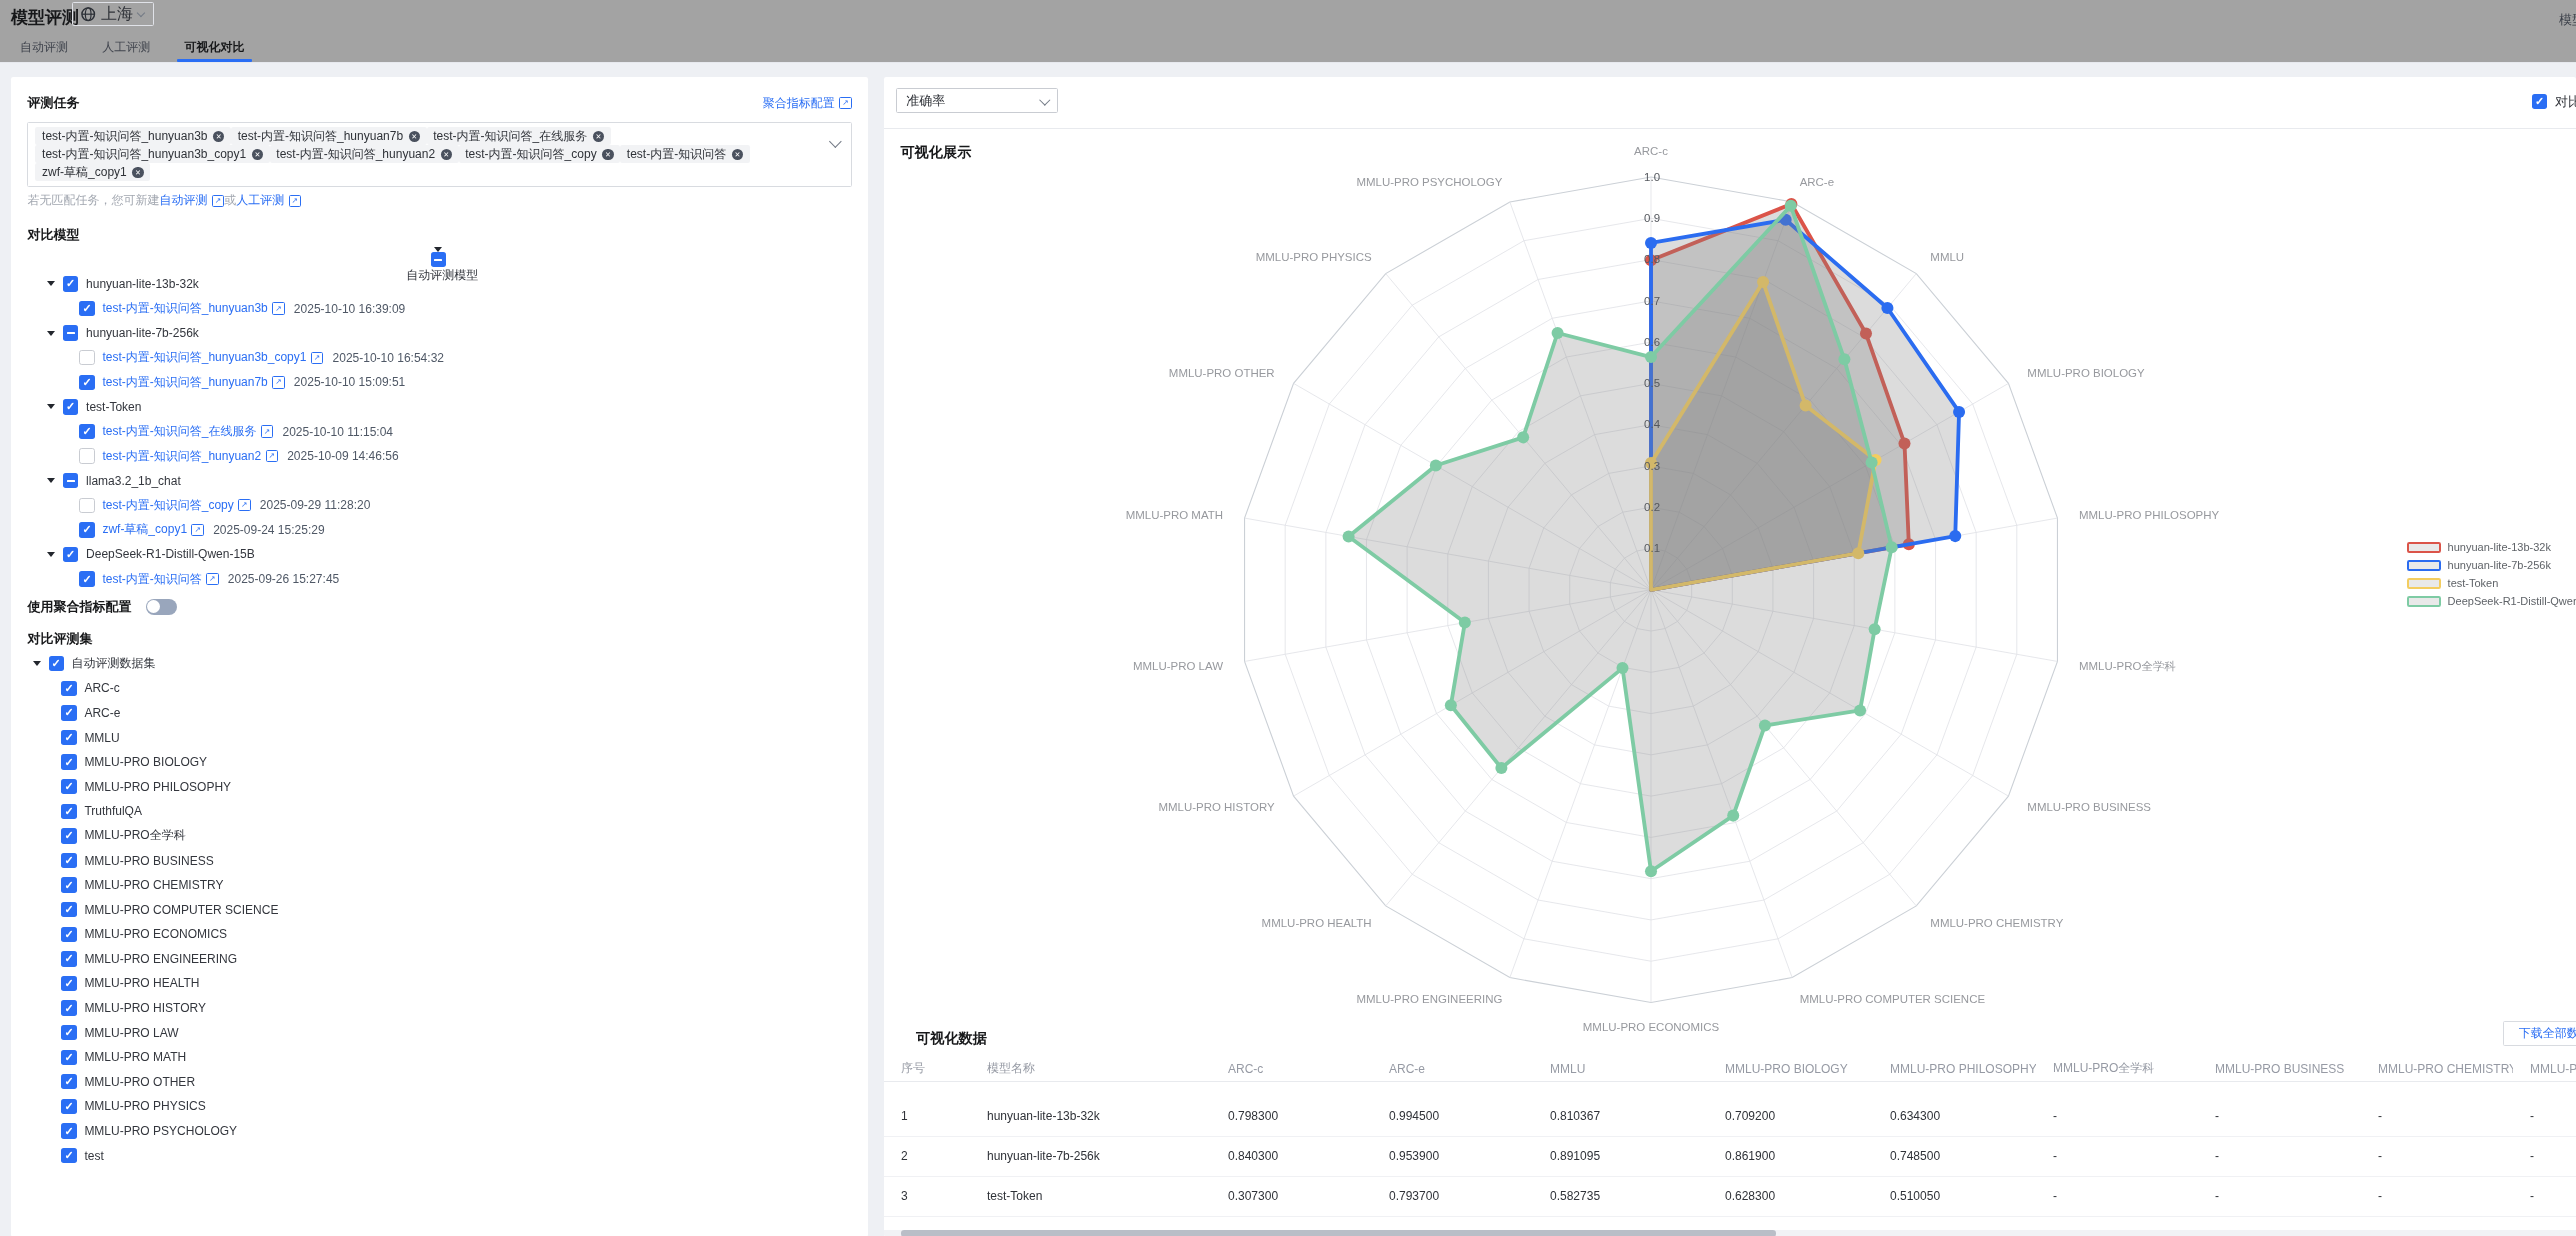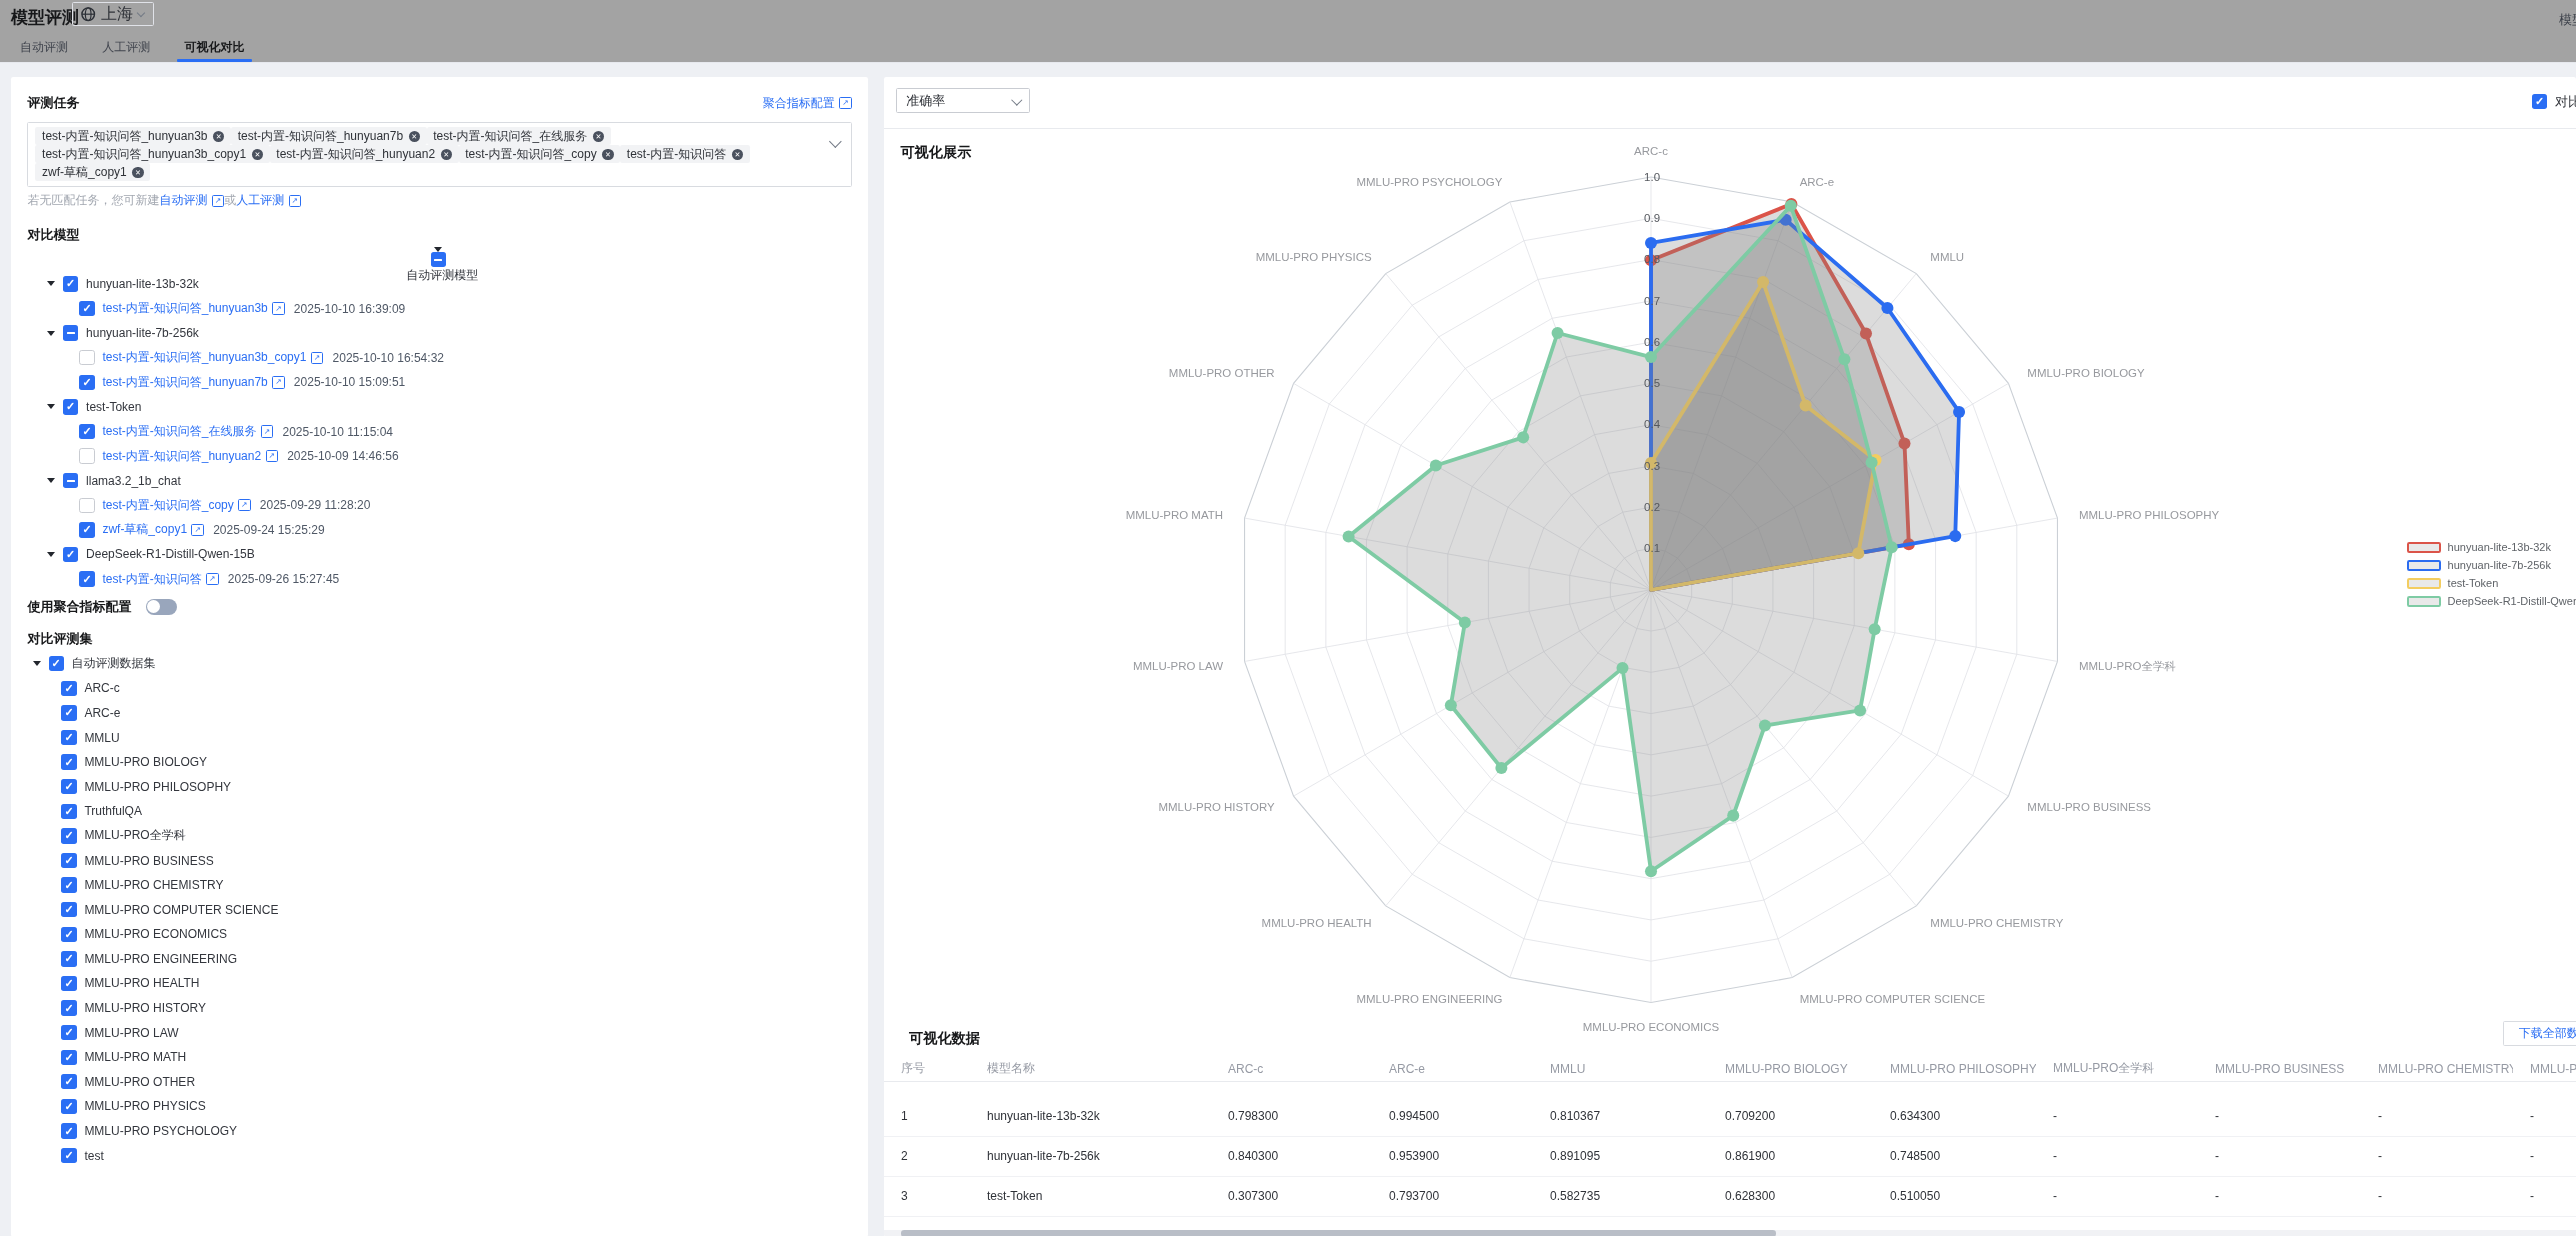--- a/index.html
+++ b/index.html
@@ -41,26 +41,26 @@
   .cb.indeterminate{background:#2a6ef4}
   .cb .bar{width:8.2px;height:2.2px;background:#fff;border-radius:0.5px}
   .tlabel{color:#33363d}
   .tlink{color:#2a6ef4;text-decoration:none;cursor:pointer}
   .time{color:#4f5866;margin-left:9.3px}
   .toggle-row{margin-top:6.6px;display:flex;align-items:center;gap:14.2px}
   .switch{width:31px;height:16.4px;border-radius:8.2px;background:#99a6bc;position:relative;cursor:pointer;flex:none}
   .switch .knob{position:absolute;left:1.6px;top:1.6px;width:13px;height:13px;border-radius:50%;background:#fff}
   .ds-sec{margin-top:14.2px}
   
-  .rselect{position:absolute;left:12px;top:11.5px;width:134px;height:24.6px;border:0.5px solid #c9ccd2;border-radius:1.6px;display:flex;align-items:center;padding:0 22px 0 9.3px;font-size:13px;color:#2f3238;box-sizing:border-box;cursor:pointer}
+  .rselect{position:absolute;left:12px;top:11.5px;width:162px;height:24.6px;border:0.5px solid #c9ccd2;border-radius:1.6px;display:flex;align-items:center;padding:0 22px 0 9.3px;font-size:13px;color:#2f3238;box-sizing:border-box;cursor:pointer}
   .rselect .chev{position:absolute;right:8.7px;top:7.1px;width:6.6px;height:6.6px;border-width:1.4px}
   .cmp{position:absolute;left:1648px;top:16px;display:flex;align-items:center;font-size:13px;color:#2f3238;white-space:nowrap}
   .divider{position:absolute;left:0;right:0;top:51px;height:0.5px;background:#e8eaee}
   .h-viz{position:absolute;left:16.4px;top:66px;font-size:14.2px;font-weight:bold;color:#17181a}
-  .h-data{position:absolute;left:25px;top:952px;font-size:14.2px;font-weight:bold;color:#17181a}
+  .h-data{position:absolute;left:32px;top:952px;font-size:14.2px;font-weight:bold;color:#17181a}
   #radar{position:absolute;left:0;top:0}
   .legend{position:absolute;left:1523px;top:464px;display:flex;flex-direction:column;gap:5.5px}
   .litem{display:flex;align-items:center;gap:7.1px;height:12.6px;cursor:pointer}
   .sw{width:29.5px;height:7.1px;border:2.2px solid;border-radius:2.2px;background:#e9e9e9;flex:none}
   .llabel{font-size:11px;color:#5f6368;white-space:nowrap}
   .dl-btn{position:absolute;left:1619px;top:944px;height:25px;padding:0 14.8px;background:#fff;border:0.5px solid #d8dbe0;border-radius:1.6px;color:#2a6ef4;font-size:12px;display:flex;align-items:center;white-space:nowrap;cursor:pointer}
   .tbl{position:absolute;left:0;top:980px;width:1793px;display:grid;grid-template-columns:86px 241px 161px 161px 175px 165px 163px 162px 163px 152px 164px;grid-auto-rows:40px}
   .th{height:25px;display:flex;align-items:center;padding-left:17px;color:#969aa4;font-size:12px;border-bottom:0.5px solid #e8eaee;box-sizing:border-box;white-space:nowrap;overflow:hidden}
   .td{display:flex;align-items:center;padding-left:17px;font-size:12px;color:#2f3238;border-bottom:0.5px solid #f0f1f4;box-sizing:border-box;white-space:nowrap}
   .hscroll{position:absolute;left:0;right:0;bottom:0;height:6.6px;background:#f1f2f5}

